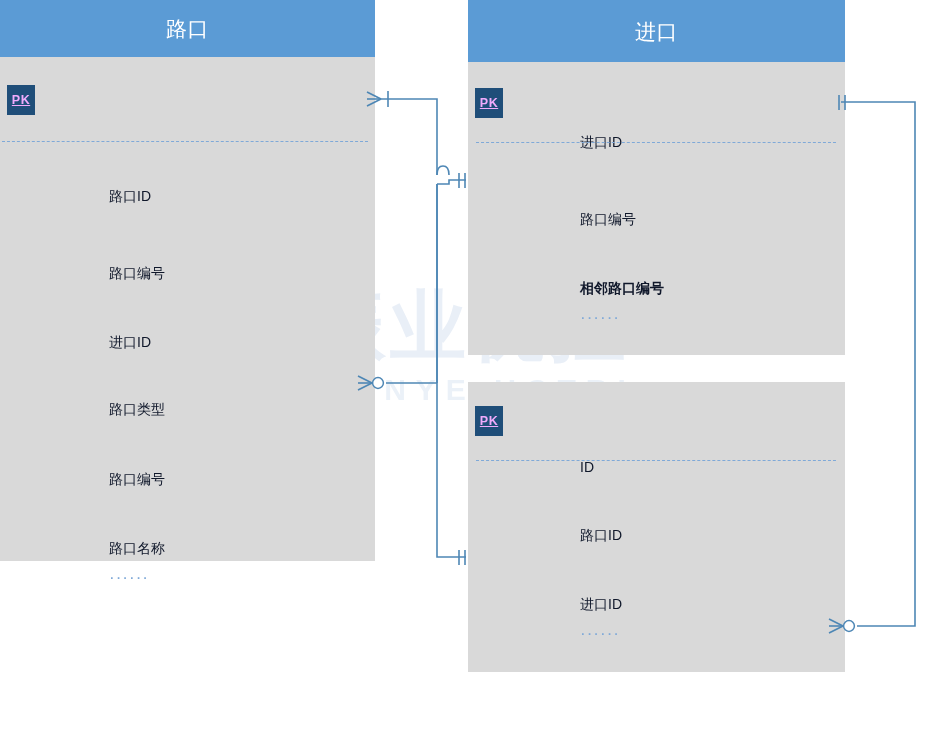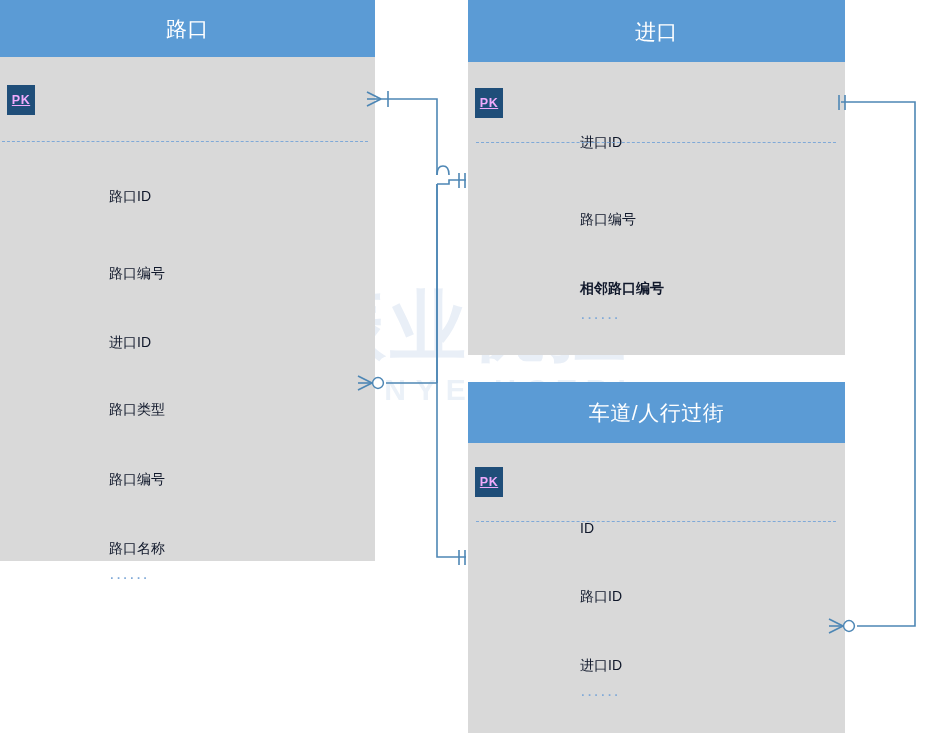--- a/index.html
+++ b/index.html
@@ -214,23 +214,20 @@
 
       <div class="field-label" style="left:112px; top:110px;">路口编号</div>
 
       <div class="field-label" style="left:112px; top:179px;font-weight:bold;">相邻路口编号</div>
 
       <div class="field-ellipsis" style="left:112px; top:247px;">······</div>
     </div>
   </div>
 
   <div class="entity" style="left:468px; top:382px; width:377px; height:351px;">
-    <div class="entity-header" style="height:61px;">
-      <span>车道/人行过街</span>
-    </div>
     <div class="entity-body" style="height:290px;">
 
       <div class="pk-badge" style="left:7px; top:24px;">PK</div>
 
       <div class="field-label" style="left:112px; top:38px;">ID</div>
 
       <div class="pk-divider" style="left:8px; top:78px; width:360px;"></div>
 
       <div class="field-label" style="left:112px; top:106px;">路口ID</div>
 

